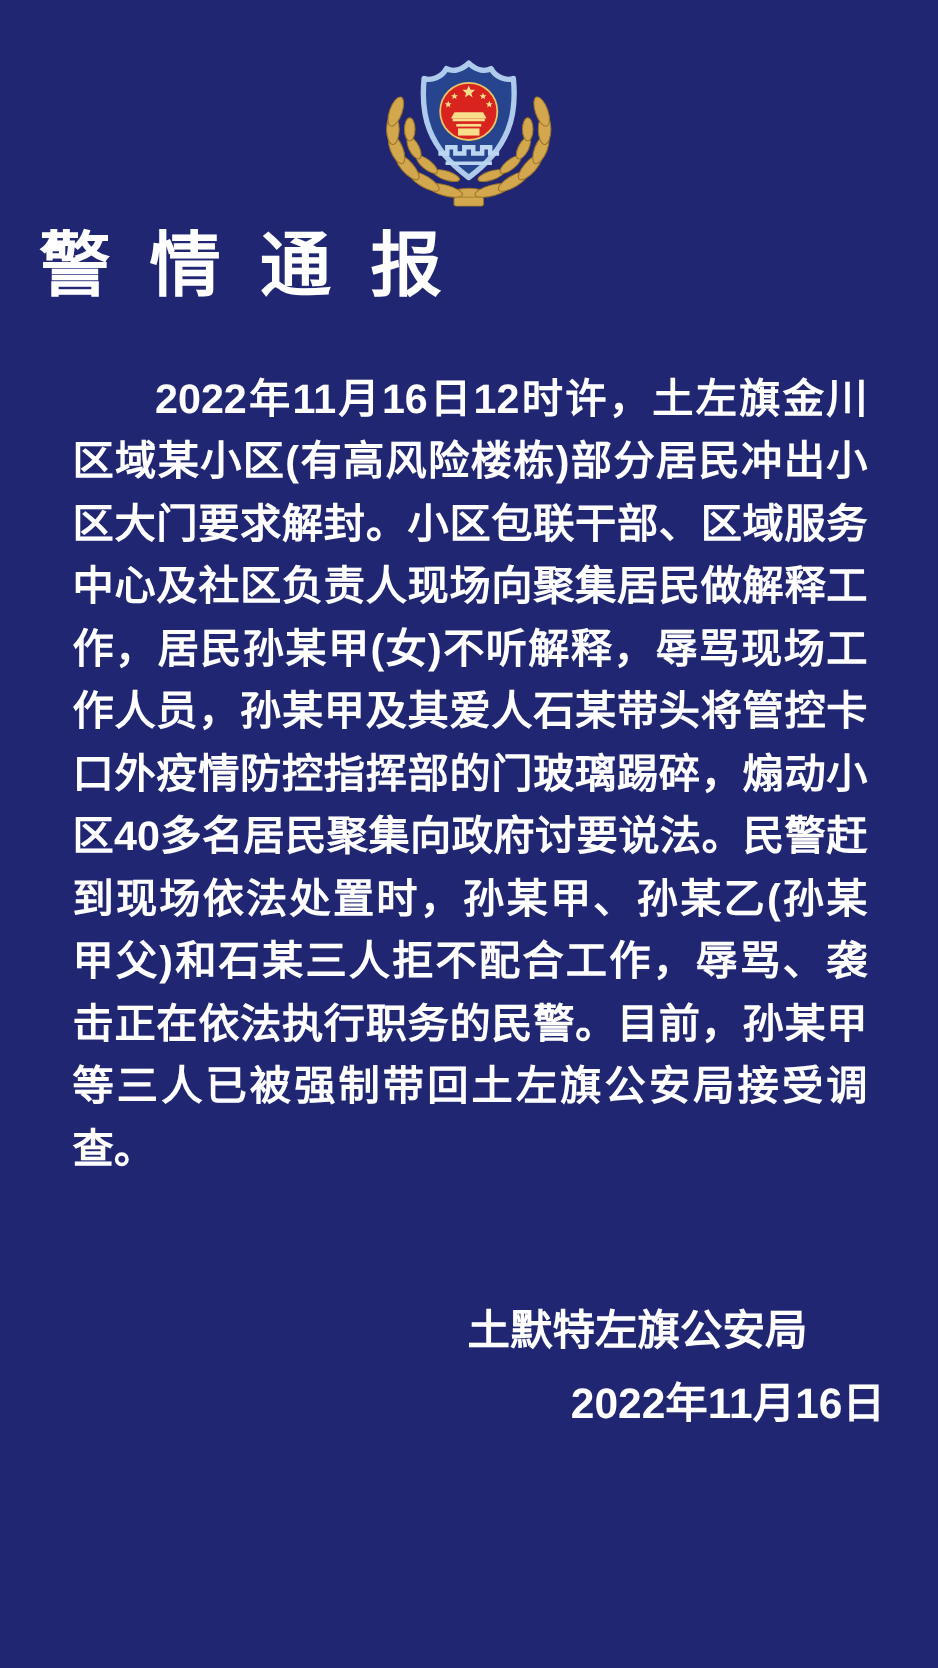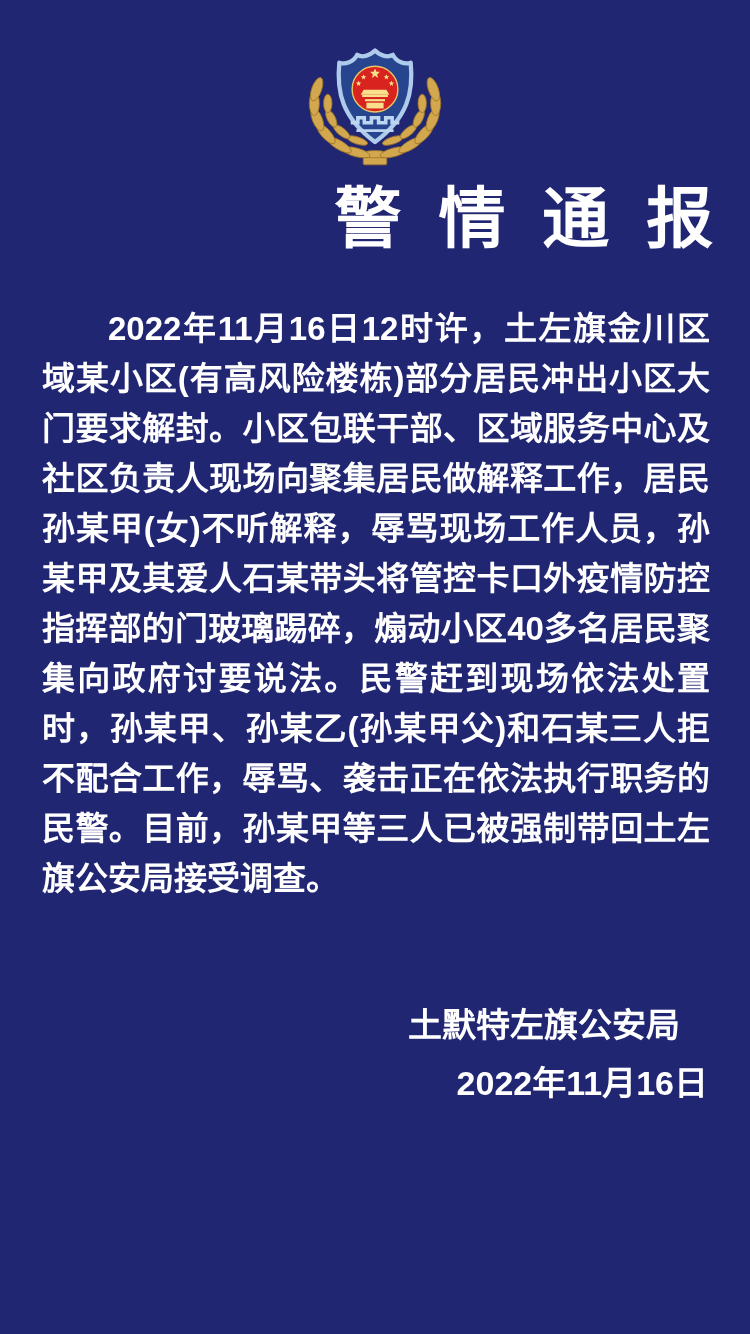--- a/index.html
+++ b/index.html
@@ -17,52 +17,52 @@
     box-sizing: border-box;
   }
   .badge-wrap {
     padding-top: 32px;
     display: flex;
     justify-content: center;
   }
   .badge-wrap svg { display: block; }
   .title {
     margin: 12px 0 0 0;
-    text-align: right;
-    font-size: 67px;
+    text-align: left;
+    font-size: 57px;
     font-weight: bold;
     letter-spacing: 0.55em;
     text-indent: 0.55em;
     line-height: 1.05;
     color: #ffffff;
   }
   .notice-body {
     margin-top: 50px;
     padding: 0 40px 0 42px;
   }
   .notice-body p {
-    margin: 0;
+    margin: 16px;
     font-size: 33px;
     line-height: 50px;
     font-weight: bold;
     text-align: justify;
     text-justify: inter-ideograph;
     text-indent: 2em;
     color: #ffffff;
     word-break: break-all;
   }
   .footer {
     margin-top: 92px;
     text-align: right;
     font-weight: bold;
     font-size: 34px;
     line-height: 58px;
     color: #ffffff;
   }
-  .footer .agency { padding-right: 70px; }
+  .footer .agency { padding-right: 104px; }
   .footer .date   { padding-right: 42px; }
 </style>
 </head>
 <body>
 
 <div class="page">
 
   <div class="badge-wrap">
     <svg width="158" height="140" viewBox="0 0 220 196" aria-hidden="true">
       <defs>

